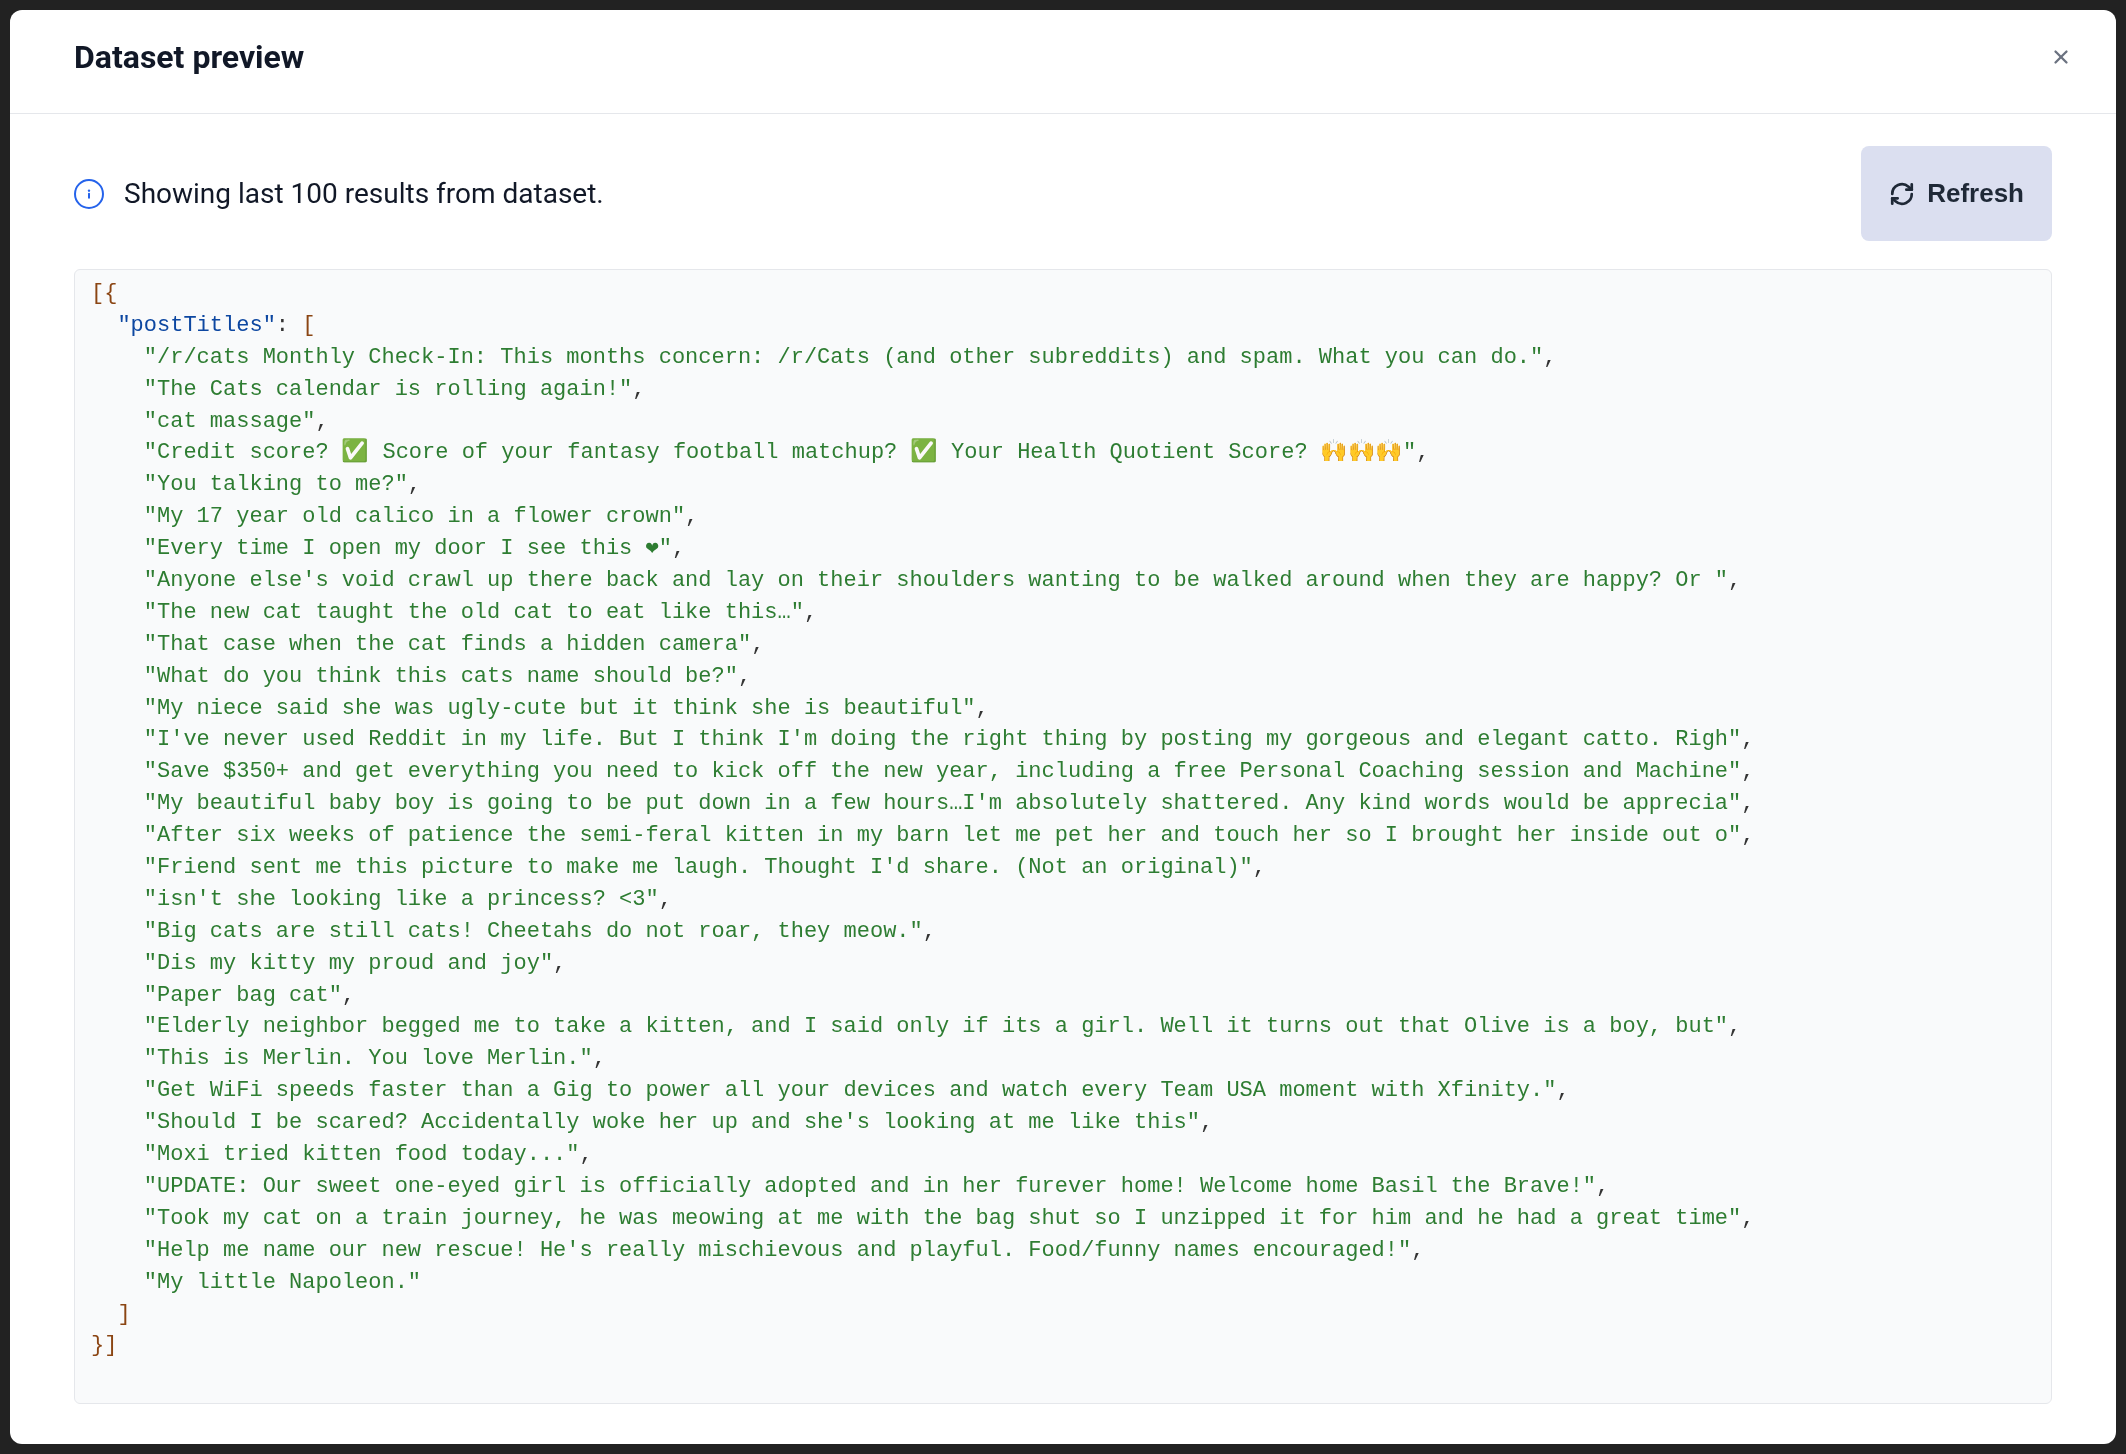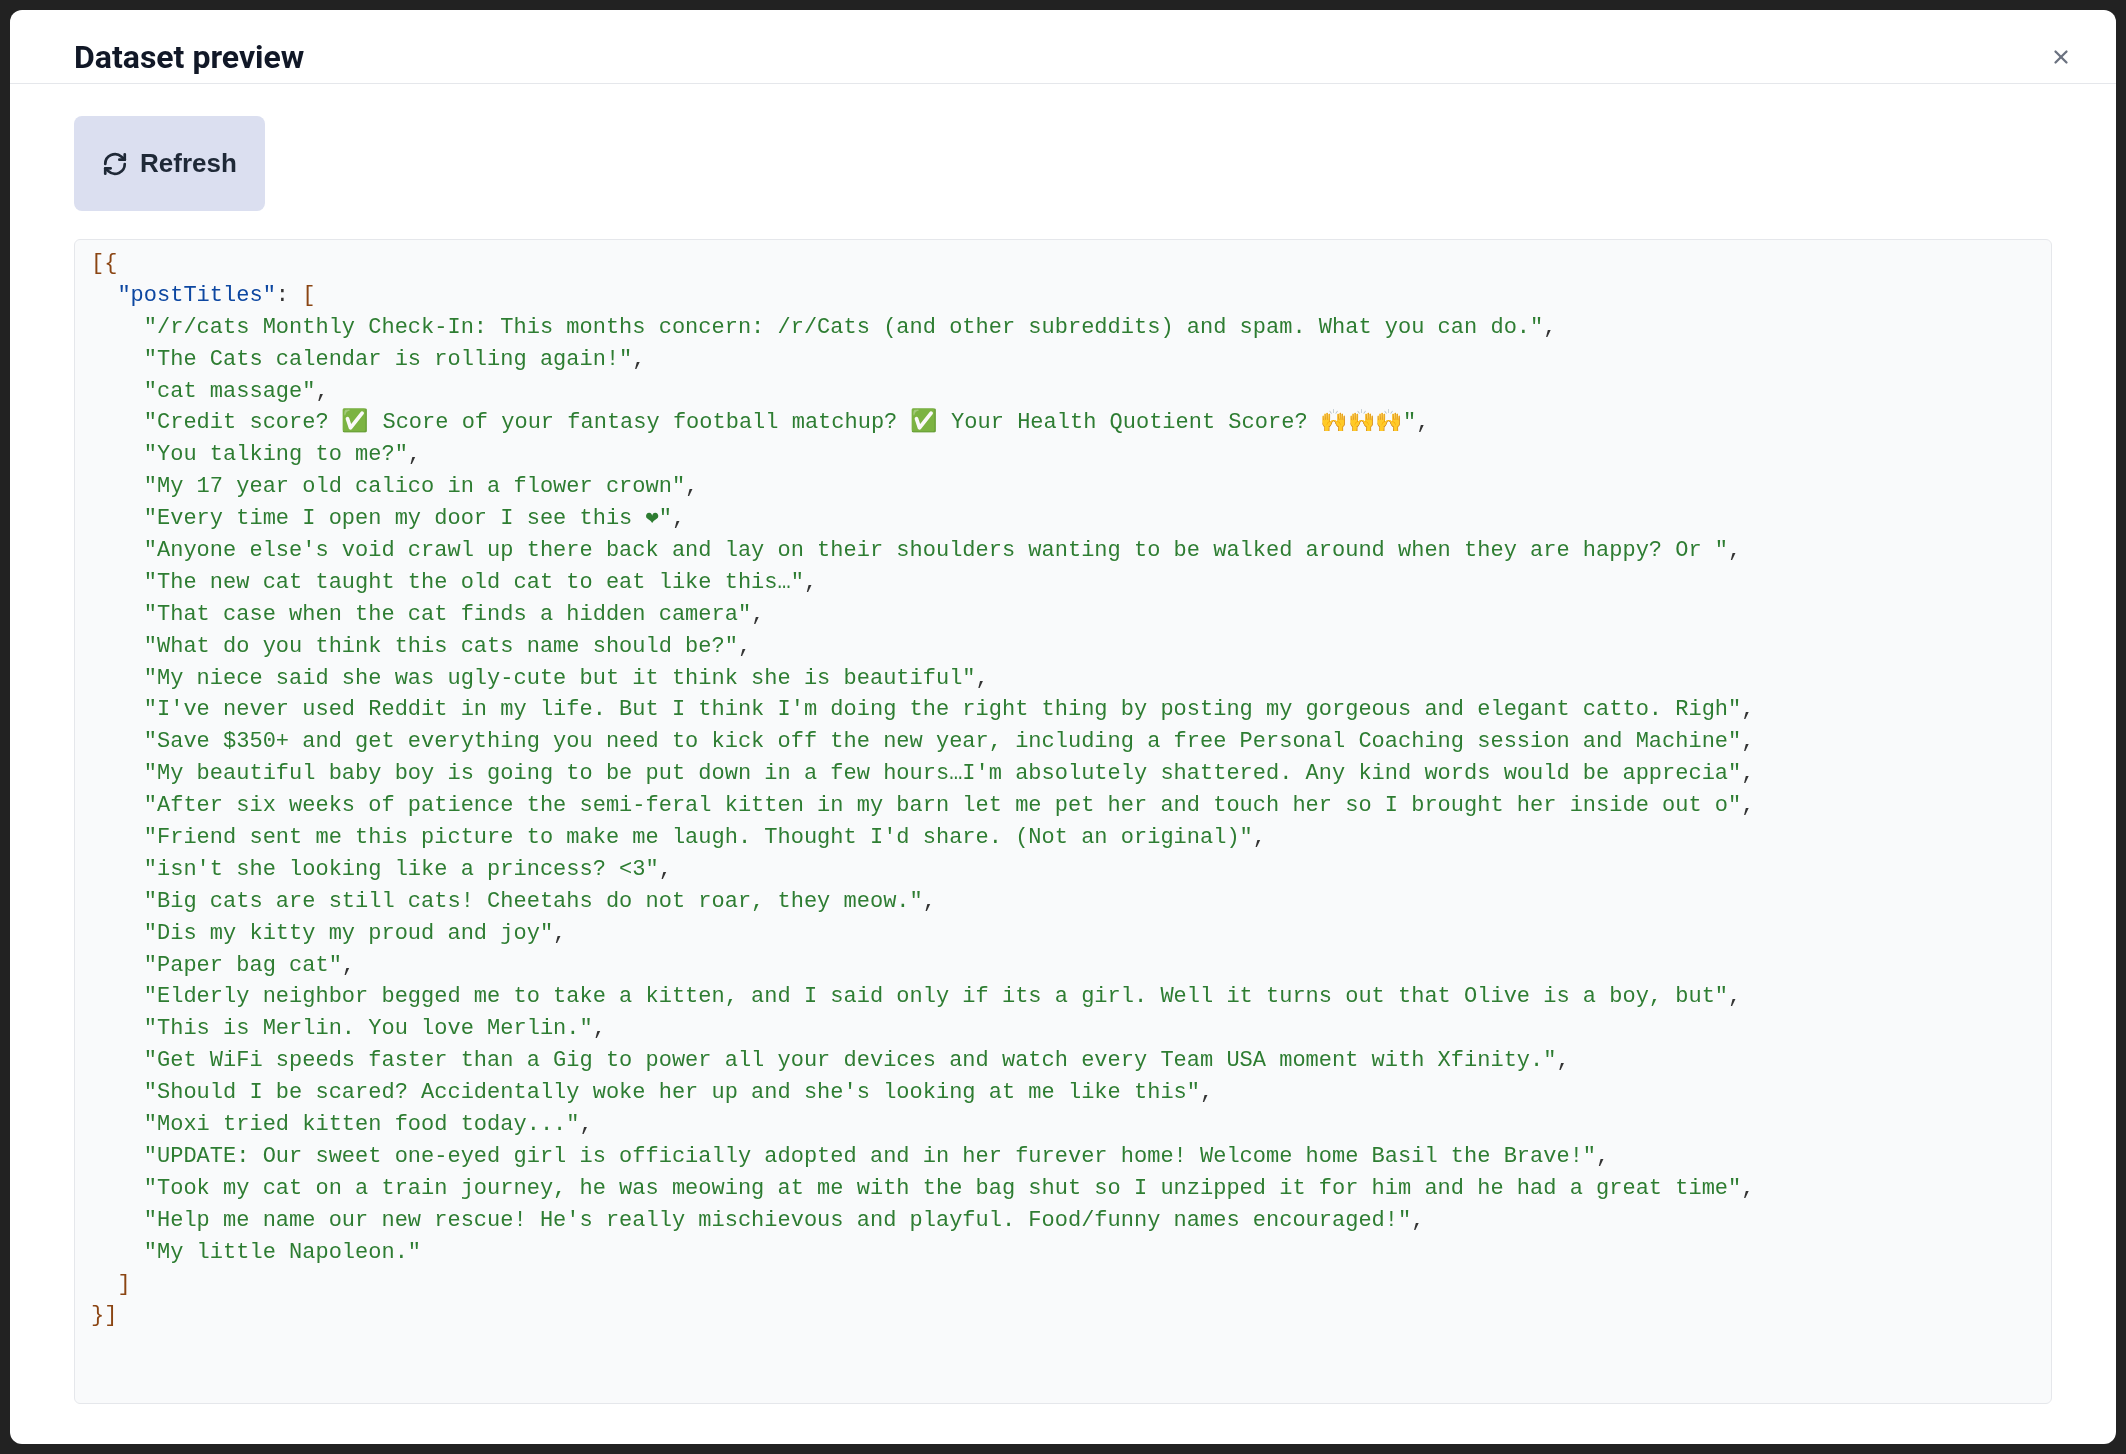--- a/index.html
+++ b/index.html
@@ -23,21 +23,21 @@
       height: 100%;
       display: flex;
       flex-direction: column;
       overflow: hidden;
     }
 
     .modal-header {
       display: flex;
       align-items: center;
       justify-content: space-between;
-      padding: 28px 36px 7px 64px;
+      padding: 28px 36px 37px 64px;
       border-bottom: 1px solid #e5e7eb;
     }
 
     .modal-title {
       font-size: 32px;
       font-weight: 700;
       color: #111827;
     }
 
     .close-btn {
@@ -156,20 +156,29 @@
     <button class="close-btn">
       <svg viewBox="0 0 24 24" fill="none" stroke="currentColor" stroke-width="2.5" stroke-linecap="round">
         <line x1="18" y1="6" x2="6" y2="18"></line>
         <line x1="6" y1="6" x2="18" y2="18"></line>
       </svg>
     </button>
   </div>
 
   <div class="modal-body">
     <div class="info-row">
+      <div class="info-left">
+        <div class="info-icon">
+          <svg viewBox="0 0 24 24" fill="#2563eb">
+            <circle cx="12" cy="7" r="1.8"></circle>
+            <rect x="10.5" y="10" width="3" height="9" rx="1.5"></rect>
+          </svg>
+        </div>
+        <span class="info-text">Showing last 100 results from dataset.</span>
+      </div>
       <button class="refresh-btn">
         <svg viewBox="0 0 24 24" fill="none" stroke="currentColor" stroke-width="2.5" stroke-linecap="round" stroke-linejoin="round">
           <path d="M3 12a9 9 0 0 1 15-6.7L21 8"></path>
           <path d="M21 3v5h-5"></path>
           <path d="M21 12a9 9 0 0 1-15 6.7L3 16"></path>
           <path d="M3 21v-5h5"></path>
         </svg>
         <span>Refresh</span>
       </button>
     </div>

